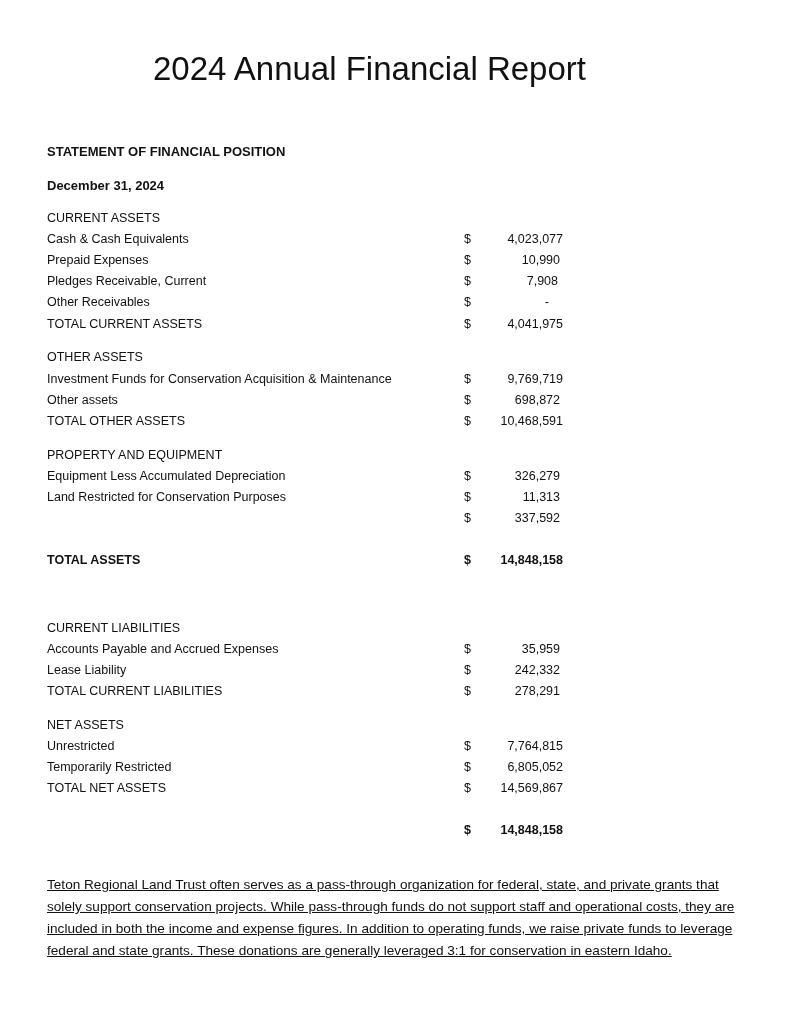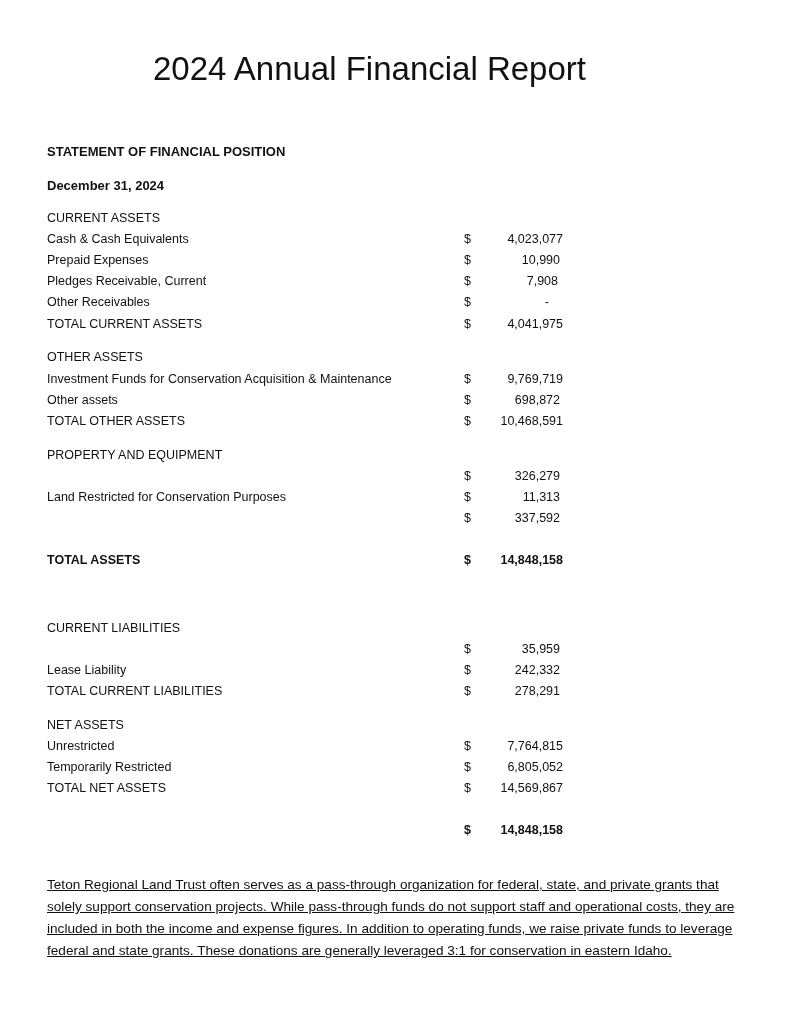--- a/index.html
+++ b/index.html
@@ -68,20 +68,21 @@
 <div class="row" style="top:411px">
   <span class="label">TOTAL OTHER ASSETS</span>
   <span class="cur">$</span>
   <span class="val">10,468,591</span>
 </div>
 
 <div class="row" style="top:445px">
   <span class="label">PROPERTY AND EQUIPMENT</span>
 </div>
 <div class="row" style="top:466px">
+  <span class="label">Equipment Less Accumulated Depreciation</span>
   <span class="cur">$</span>
   <span class="val" style="right:17px">326,279</span>
 </div>
 <div class="row" style="top:487px">
   <span class="label">Land Restricted for Conservation Purposes</span>
   <span class="cur">$</span>
   <span class="val" style="right:17px">11,313</span>
 </div>
 <div class="row" style="top:508px">
   <span class="cur">$</span>
@@ -91,20 +92,21 @@
 <div class="row bold" style="top:550px">
   <span class="label">TOTAL ASSETS</span>
   <span class="cur">$</span>
   <span class="val">14,848,158</span>
 </div>
 
 <div class="row" style="top:618px">
   <span class="label">CURRENT LIABILITIES</span>
 </div>
 <div class="row" style="top:639px">
+  <span class="label">Accounts Payable and Accrued Expenses</span>
   <span class="cur">$</span>
   <span class="val" style="right:17px">35,959</span>
 </div>
 <div class="row" style="top:660px">
   <span class="label">Lease Liability</span>
   <span class="cur">$</span>
   <span class="val" style="right:17px">242,332</span>
 </div>
 <div class="row" style="top:681px">
   <span class="label">TOTAL CURRENT LIABILITIES</span>

